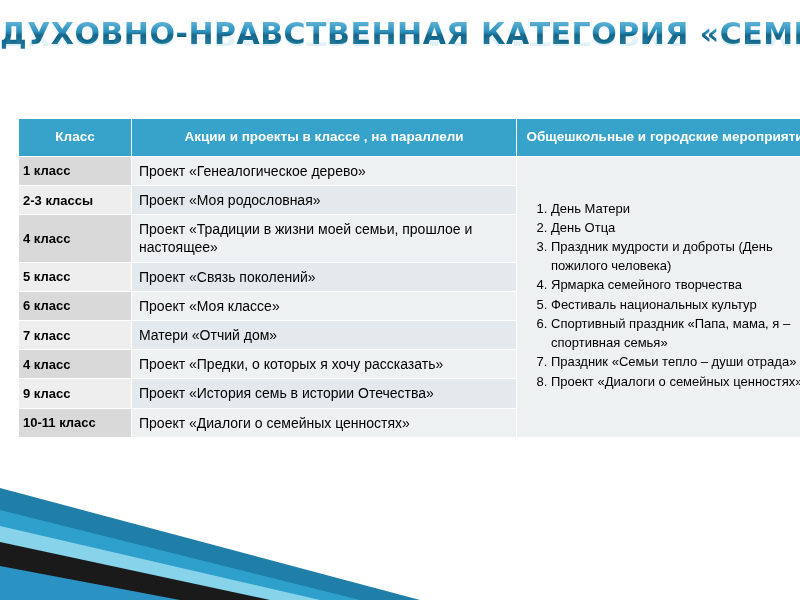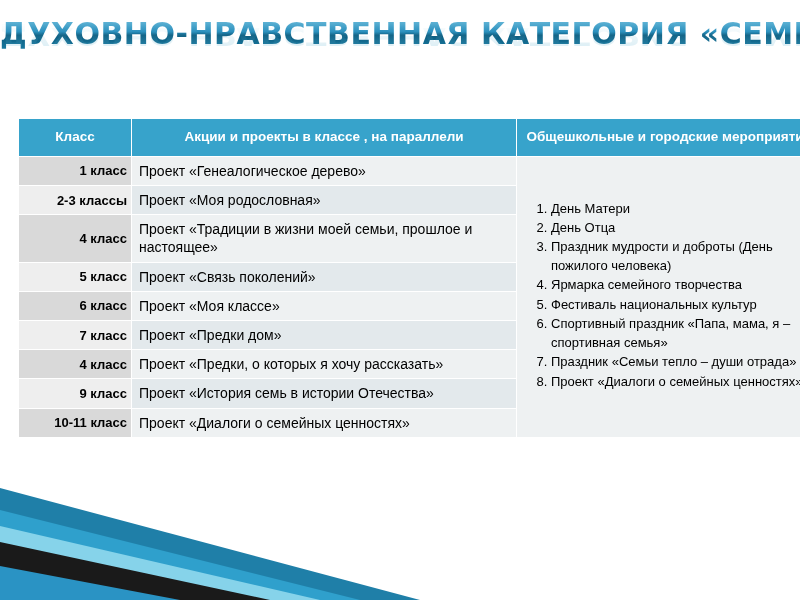--- a/index.html
+++ b/index.html
@@ -83,21 +83,21 @@
   }
   th.col-class { width: 100px; }
   th.col-actions { width: 372px; }
   th.col-city { width: 292px; }
 
   td.cell-class {
     background: #d9d9d9;
     color: #000000;
     font-size: 13px;
     font-weight: bold;
-    text-align: right;
+    text-align: left;
     padding: 5px 4px;
   }
   td.cell-class.alt {
     background: #eeeeee;
   }
   td.cell-action {
     background: #eef1f2;
     color: #000000;
     font-size: 14px;
     padding: 5px 7px;
@@ -177,21 +177,21 @@
       <tr>
         <td class="cell-class alt">5 класс</td>
         <td class="cell-action alt">Проект «Связь поколений»</td>
       </tr>
       <tr>
         <td class="cell-class">6 класс</td>
         <td class="cell-action">Проект «Моя классе»</td>
       </tr>
       <tr>
         <td class="cell-class alt">7 класс</td>
-        <td class="cell-action alt">Проект «Предки дом»</td>
+        <td class="cell-action alt">Матери «Отчий дом»</td>
       </tr>
       <tr>
         <td class="cell-class">4 класс</td>
         <td class="cell-action">Проект «Предки, о которых я хочу рассказать»</td>
       </tr>
       <tr>
         <td class="cell-class alt">9 класс</td>
         <td class="cell-action alt">Проект «История семь в истории Отечества»</td>
       </tr>
       <tr>

